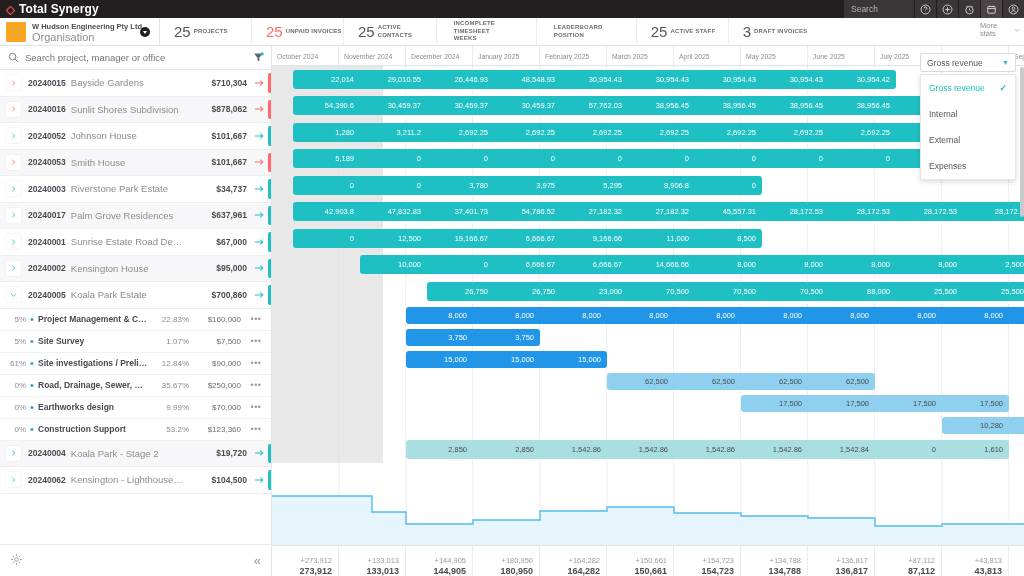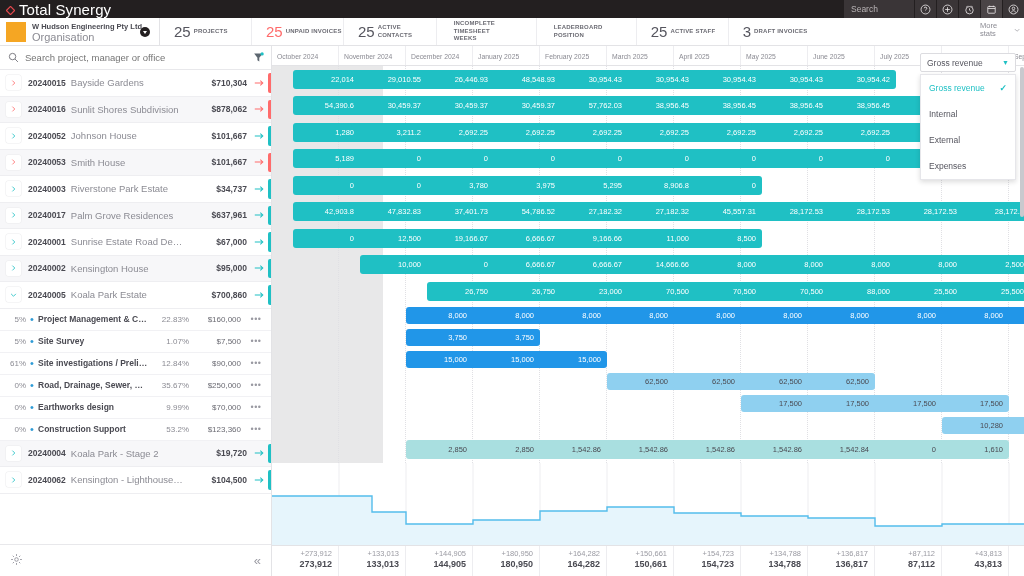--- a/index.html
+++ b/index.html
@@ -10,21 +10,21 @@
     color:#55555e;
     background:#fff;
   }
   
   #topbar {
     height:18px; background:#231f20; display:flex; align-items:center;
     position:relative;
   }
   #brand { display:flex; align-items:center; gap:4px; padding-left:6px; }
   #brand .logo { width:9px; height:9px; }
-  #brand .name { color:#fff; font-size:15px; font-weight:normal; letter-spacing:.1px;}
+  #brand .name { color:#fff; font-size:12px; font-weight:bold; letter-spacing:.1px;}
   #topbar-right { position:absolute; right:0; top:0; height:18px; display:flex; align-items:stretch; }
   #search-box { width:70px; display:flex; align-items:center; background:#3a3537;
      color:#b9b4b6; font-size:8.5px; padding-left:7px; }
   .tbicon { width:22px; display:flex; align-items:center; justify-content:center;
      background:#3a3537; border-left:1px solid #231f20; }
   .tbicon.alt { background:#4a4446; }
   .tbicon svg { width:11px; height:11px; }
 
   
   #statsbar { height:28px; background:#fff; display:flex; align-items:stretch;
@@ -132,21 +132,21 @@
   #ddmenu .it { height:26px; display:flex; align-items:center; justify-content:space-between;
       padding:0 8px; font-size:8.5px; color:#55555e; }
   #ddmenu .it.sel { color:#1fc0c4; }
   #ddmenu .it .tick { color:#1fc0c4; font-size:9px; font-weight:bold;}
 
   
   #chartzone { height:95px; position:relative; background:#fff; }
   #chartzone svg { position:absolute; inset:0; width:100%; height:100%; }
   
   #rfoot { height:32px; border-top:1px solid #e3e3e6; display:flex; background:#fff; }
-  #rfoot .fc { flex:0 0 67px; border-right:1px solid #ededf0; padding:3px 6px 0 0;
+  #rfoot .fc { flex:0 0 67px; border-right:1px solid #ededf0; padding:10px 6px 0 0;
       text-align:right; }
   #rfoot .fc .d { font-size:7.5px; color:#9a9aa2; }
   #rfoot .fc .t { font-size:9px; font-weight:bold; color:#4a4a52; margin-top:1px;}
   #vscroll { position:absolute; right:0; top:21px; width:4px; height:150px;
       background:#c9c9ce; border-radius:2px; }
 </style>
 </head>
 <body>
 
 <div id="topbar">

